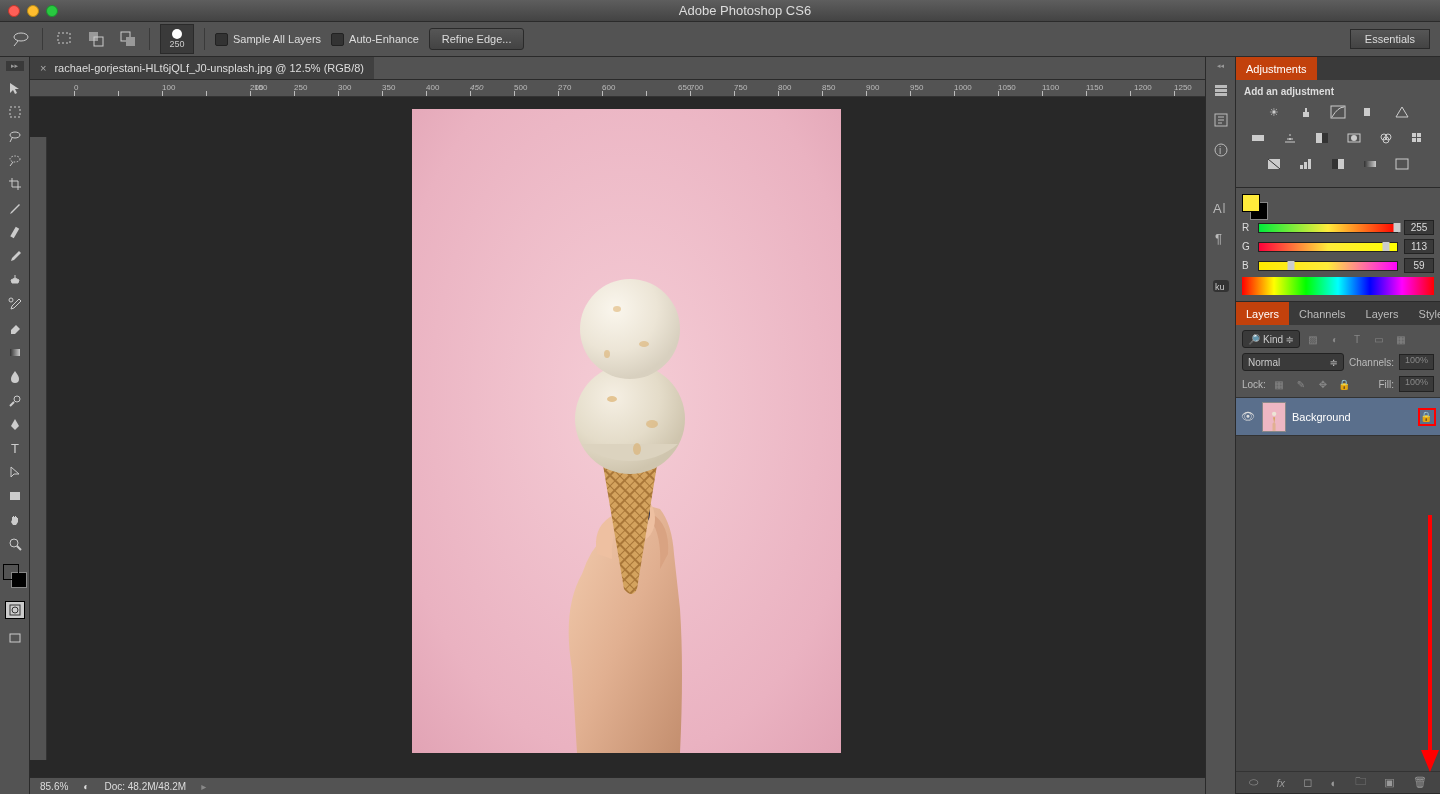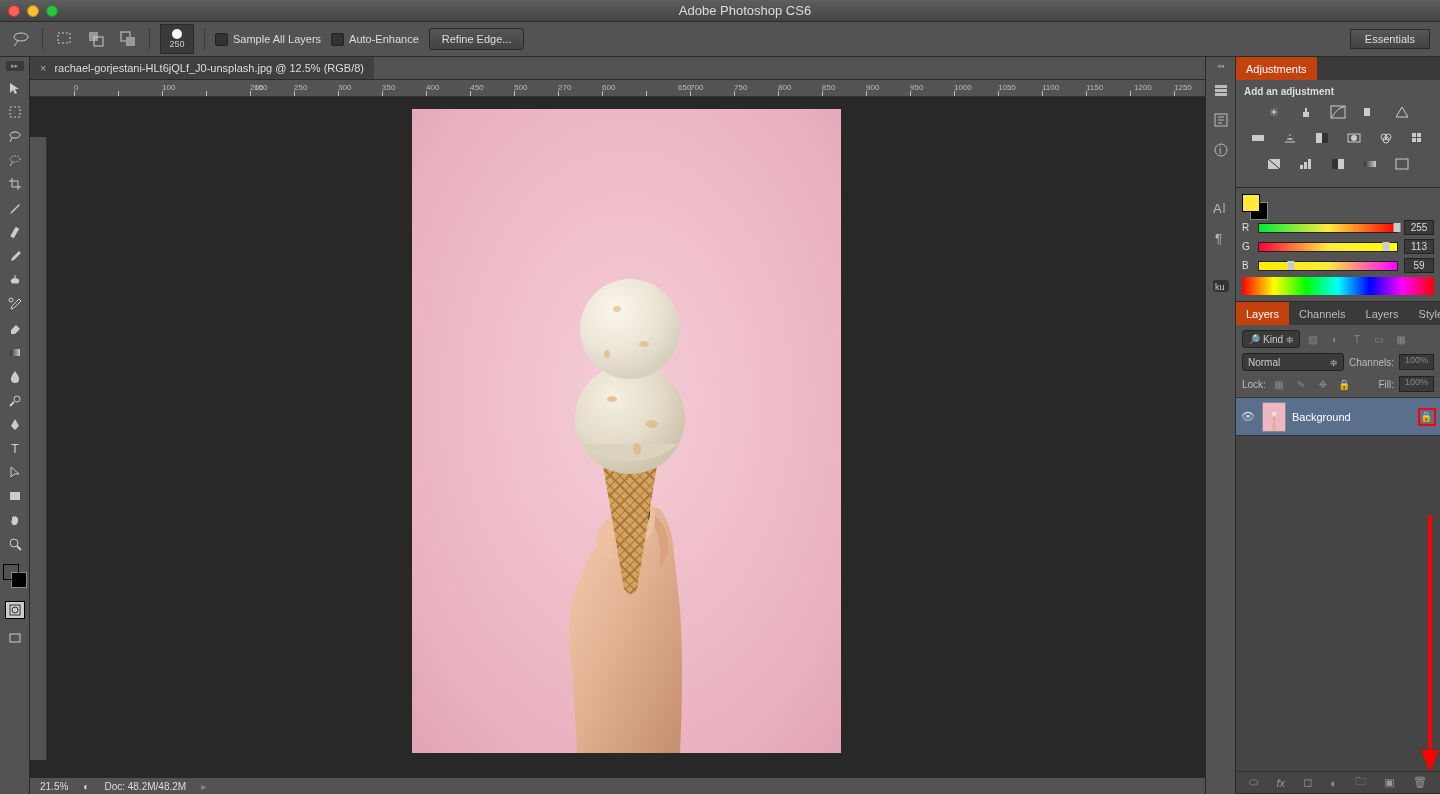--- a/index.html
+++ b/index.html
@@ -383,21 +383,21 @@
           <ellipse cx="225" cy="340" rx="4" ry="6" fill="#d9a85e" opacity="0.5"></ellipse>
 
           <circle cx="218" cy="220" r="50" fill="url(#scoop)"></circle>
           <ellipse cx="205" cy="200" rx="4" ry="3" fill="#d9a85e" opacity="0.5"></ellipse>
           <ellipse cx="232" cy="235" rx="5" ry="3" fill="#d9a85e" opacity="0.5"></ellipse>
           <ellipse cx="195" cy="245" rx="3" ry="4" fill="#d9a85e" opacity="0.5"></ellipse>
         </svg>
       </div>
     </div>
     <div class="status-bar">
-      <span>21.5%</span>
+      <span>85.6%</span>
       <span>◐</span>
       <span>Doc: 48.2M/48.2M</span>
       <span style="color:#888">▸</span>
     </div>
   </div>
 
   <div class="panel-dock">
     <div class="dock-collapse">◂◂</div>
     <div class="dock-icon">
         <svg width="16" height="16">

